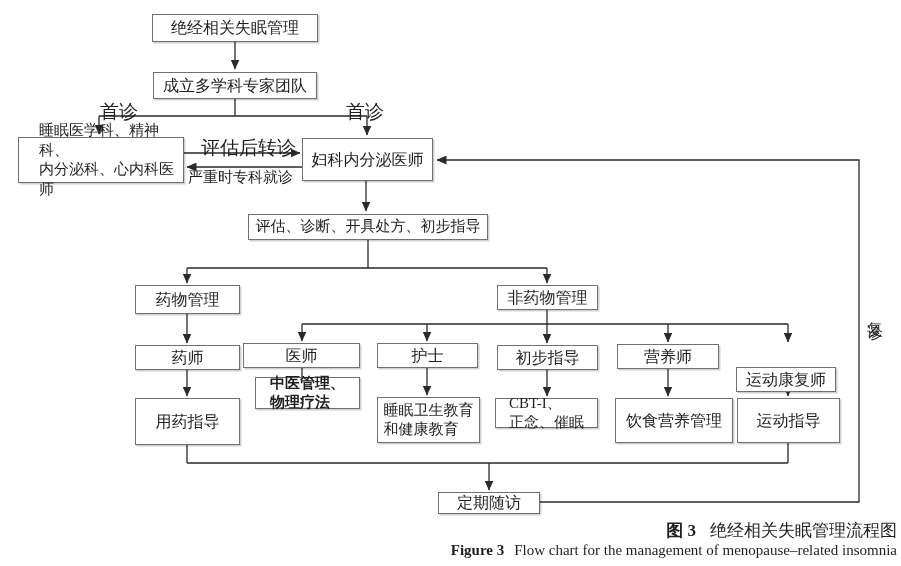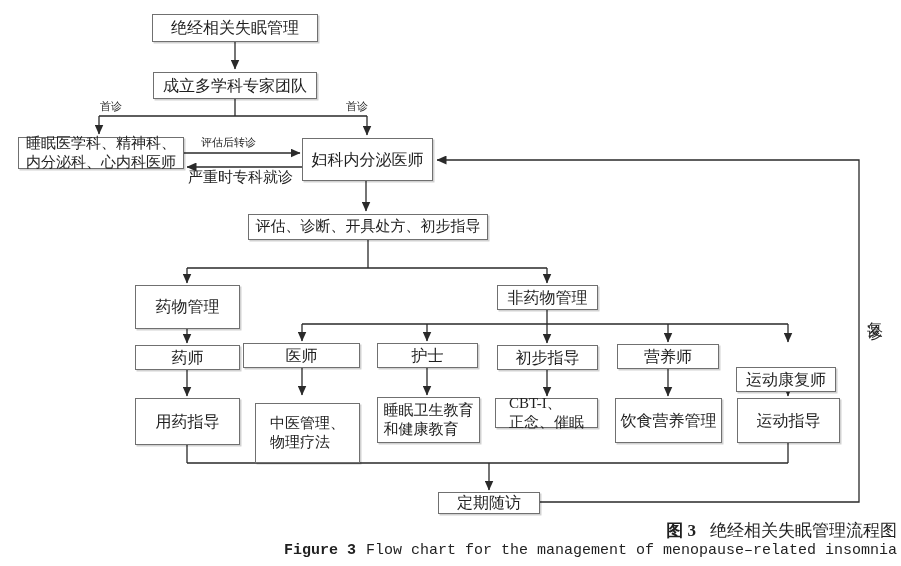--- a/index.html
+++ b/index.html
@@ -20,39 +20,39 @@
     display:flex;align-items:center;justify-content:center;
     text-align:left;
     white-space:pre-line;
     font-size:16px;
     line-height:1.25;
     box-sizing:border-box;
   }
   .box.sm{font-size:15px;line-height:1.3;}
   .edge-label{
     position:absolute;
-    font-size:11px;
+    font-size:19px;
     white-space:nowrap;
     color:#1f1f1f;
   }
   .edge-label.sm{font-size:15px;}
   .edge-label.vertical{
     writing-mode:vertical-rl;
     letter-spacing:3px;
     font-size:16px;
   }
   .caption{
     position:absolute;left:0;right:4px;
     text-align:right;
     padding-left:43px;
   }
   .caption .cap-label{font-weight:bold;}
   .caption.zh{top:519px;font-size:17px;}
   .caption.zh .cap-text{margin-left:14px;}
-  .caption.en{top:542px;font-size:15px;font-family:Liberation Mono, monospace;}
+  .caption.en{top:542px;font-size:15px;}
   .caption.en .cap-text{margin-left:10px;}
 </style>
 </head>
 <body>
 
 <div class="stage">
 
   <svg class="connectors" viewBox="0 0 901 566" xmlns="http://www.w3.org/2000/svg">
     <defs>
       <marker id="arr" viewBox="0 0 10 9" refX="9.5" refY="4.5" markerWidth="10" markerHeight="9" markerUnits="userSpaceOnUse" orient="auto">
@@ -84,40 +84,40 @@
       <path d="M668,369 V396" marker-end="url(#arr)"></path>
       <path d="M788,369 V396" marker-end="url(#arr)"></path>
       <path d="M187,445 V463 M788,443 V463 M187,463 H788"></path>
       <path d="M489,463 V490" marker-end="url(#arr)"></path>
       <path d="M540,502 H859 V160 H437" marker-end="url(#arr)"></path>
     </g>
   </svg>
 
   <div class="box" style="left:152px;top:14px;width:166px;height:28px;">绝经相关失眠管理</div>
   <div class="box" style="left:153px;top:72px;width:164px;height:27px;">成立多学科专家团队</div>
-  <div class="box sm" style="left:18px;top:137px;width:166px;height:32px;">睡眠医学科、精神科、
+  <div class="box sm" style="left:18px;top:137px;width:166px;height:46px;padding-left:20px;">睡眠医学科、精神科、
 内分泌科、心内科医师</div>
   <div class="box" style="left:302px;top:138px;width:131px;height:43px;">妇科内分泌医师</div>
   <div class="box sm" style="left:248px;top:214px;width:240px;height:26px;">评估、诊断、开具处方、初步指导</div>
-  <div class="box" style="left:135px;top:285px;width:105px;height:44px;">药物管理</div>
+  <div class="box" style="left:135px;top:285px;width:105px;height:29px;">药物管理</div>
   <div class="box" style="left:497px;top:285px;width:101px;height:25px;">非药物管理</div>
   <div class="box" style="left:243px;top:343px;width:117px;height:25px;">医师</div>
   <div class="box" style="left:135px;top:345px;width:105px;height:25px;">药师</div>
   <div class="box" style="left:377px;top:343px;width:101px;height:25px;">护士</div>
   <div class="box" style="left:497px;top:345px;width:101px;height:25px;">初步指导</div>
   <div class="box" style="left:617px;top:344px;width:102px;height:25px;">营养师</div>
   <div class="box" style="left:736px;top:344px;width:100px;height:25px;margin-top:23px;">运动康复师</div>
   <div class="box" style="left:135px;top:398px;width:105px;height:47px;">用药指导</div>
-  <div class="box sm" style="left:255px;top:403px;width:105px;height:60px;">中医管理、
+  <div class="box sm" style="left:255px;top:377px;width:105px;height:32px;font-weight:bold;">中医管理、
 物理疗法</div>
   <div class="box sm" style="left:377px;top:397px;width:103px;height:46px;">睡眠卫生教育
 和健康教育</div>
   <div class="box sm" style="left:495px;top:398px;width:103px;height:30px;">CBT-I、
 正念、催眠</div>
-  <div class="box" style="left:615px;top:398px;width:107px;height:45px;">饮食营养管理</div>
+  <div class="box" style="left:615px;top:398px;width:118px;height:45px;">饮食营养管理</div>
   <div class="box" style="left:438px;top:492px;width:102px;height:22px;">定期随访</div>
   <div class="box" style="left:737px;top:398px;width:103px;height:45px;">运动指导</div>
 
   <div class="edge-label" style="left:100px;top:99px;">首诊</div>
   <div class="edge-label" style="left:346px;top:99px;">首诊</div>
   <div class="edge-label" style="left:201px;top:135px;">评估后转诊</div>
   <div class="edge-label sm" style="left:188px;top:168px;">严重时专科就诊</div>
   <div class="edge-label vertical" style="left:864px;top:309px;">复诊</div>
 
   <div class="caption zh">

